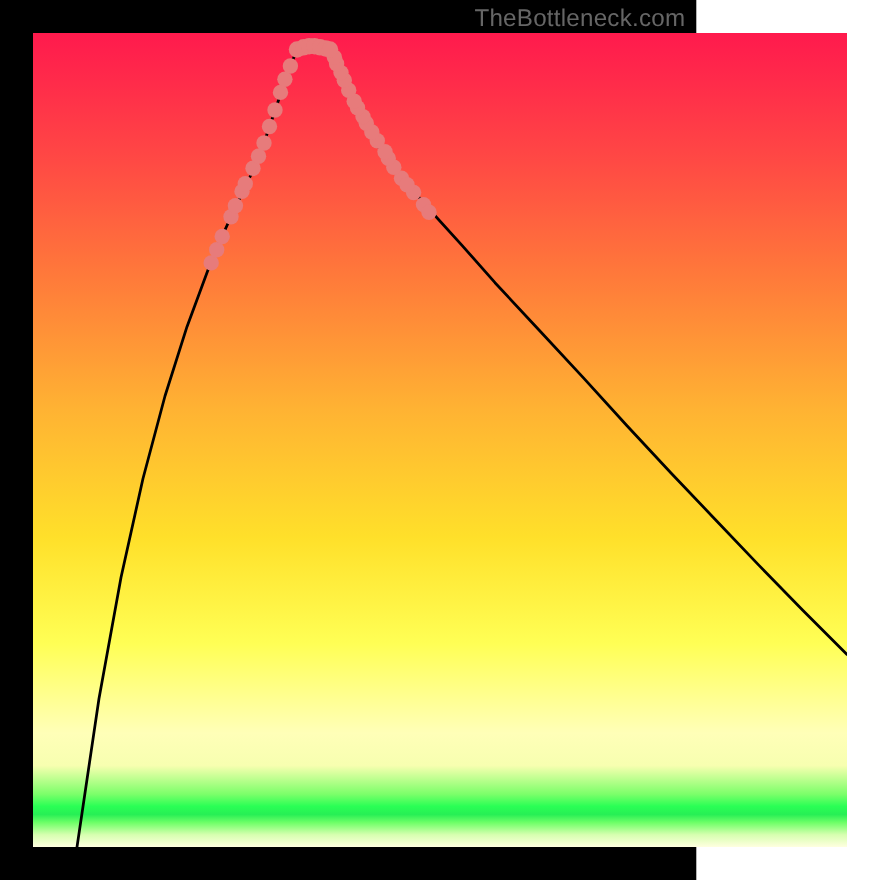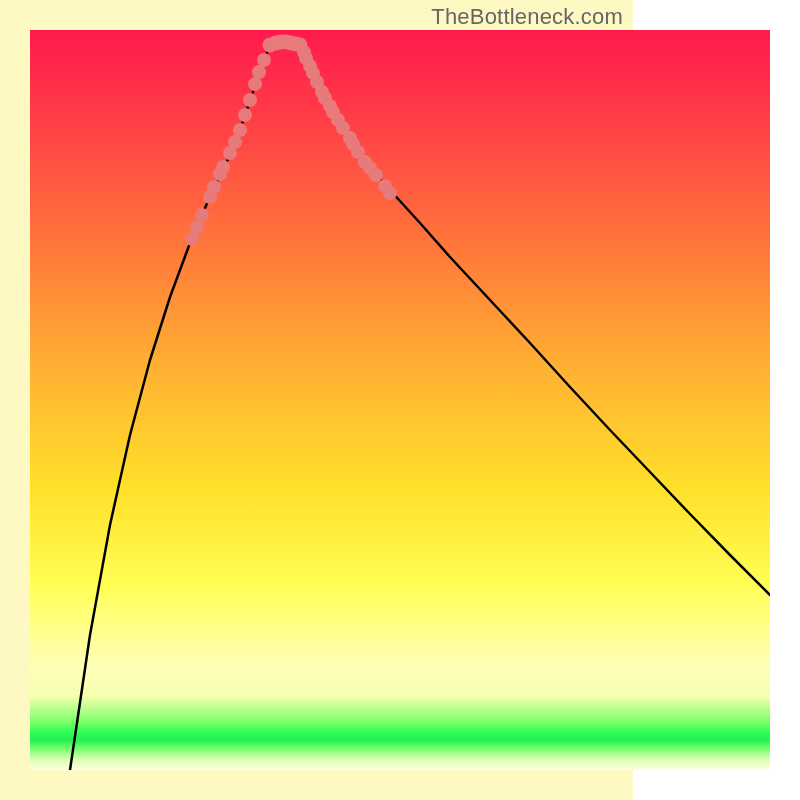--- a/index.html
+++ b/index.html
@@ -6,21 +6,21 @@
     margin: 0;
     padding: 0;
     width: 800px;
     height: 800px;
     overflow: hidden;
     font-family: Arial, Helvetica, sans-serif;
   }
   .frame {
     width: 633px;
     height: 800px;
-    background: #fef9c3;
+    background: #000000;
     position: relative;
   }
   .watermark {
     position: absolute;
     top: 4px;
     right: 10px;
     color: #666;
     font-size: 22px;
     font-weight: 500;
     z-index: 10;

